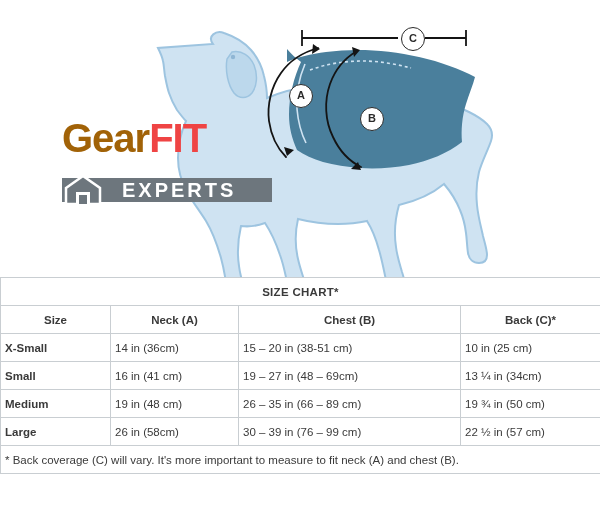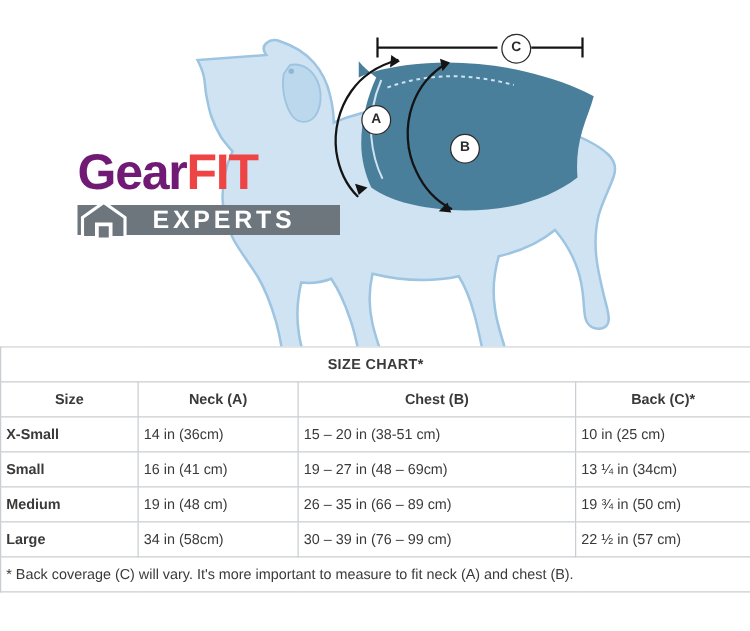--- a/index.html
+++ b/index.html
@@ -41,25 +41,25 @@
     width: 210px;
     height: 75px;
   }
   .logo-row1 {
     font-size: 40px;
     font-weight: bold;
     letter-spacing: -1px;
     line-height: 40px;
     white-space: nowrap;
   }
-  .logo-gear { color: #701a75; }
+  .logo-gear { color: #a16207; }
   .logo-fit  { color: #ef4444; }
   .logo-row2 {
     position: relative;
-    margin-top: 2px;
+    margin-top: 16px;
     height: 30px;
   }
   .logo-bar {
     position: absolute;
     left: 0;
     top: 4px;
     width: 210px;
     height: 24px;
     background: #6d767d;
   }
@@ -300,21 +300,21 @@
         <td>13 ¼ in (34cm)</td>
       </tr>
       <tr>
         <td class="size-cell">Medium</td>
         <td>19 in (48 cm)</td>
         <td>26 – 35 in (66 – 89 cm)</td>
         <td>19 ¾ in (50 cm)</td>
       </tr>
       <tr>
         <td class="size-cell">Large</td>
-        <td>34 in (58cm)</td>
+        <td>26 in (58cm)</td>
         <td>30 – 39 in (76 – 99 cm)</td>
         <td>22 ½ in (57 cm)</td>
       </tr>
       <tr>
         <td class="foot-cell" colspan="4">* Back coverage (C) will vary. It's more important to measure to fit neck (A) and chest (B).</td>
       </tr>
     </tbody>
   </table>
 
 </div>

